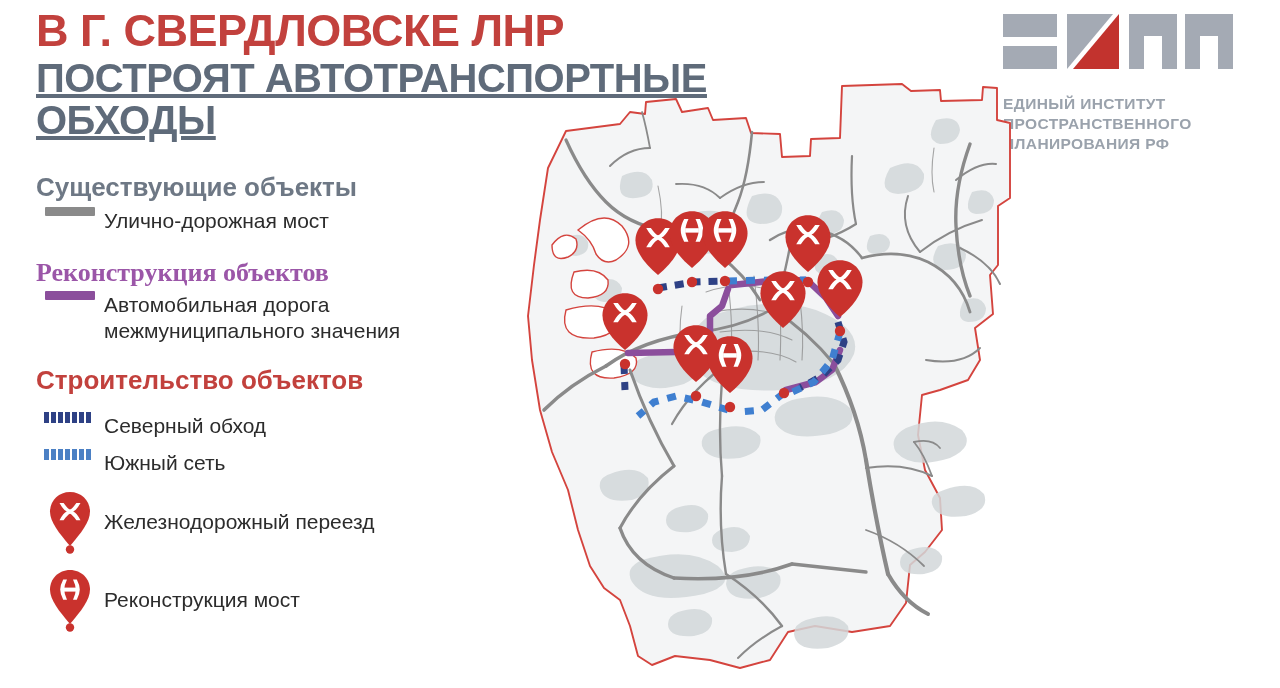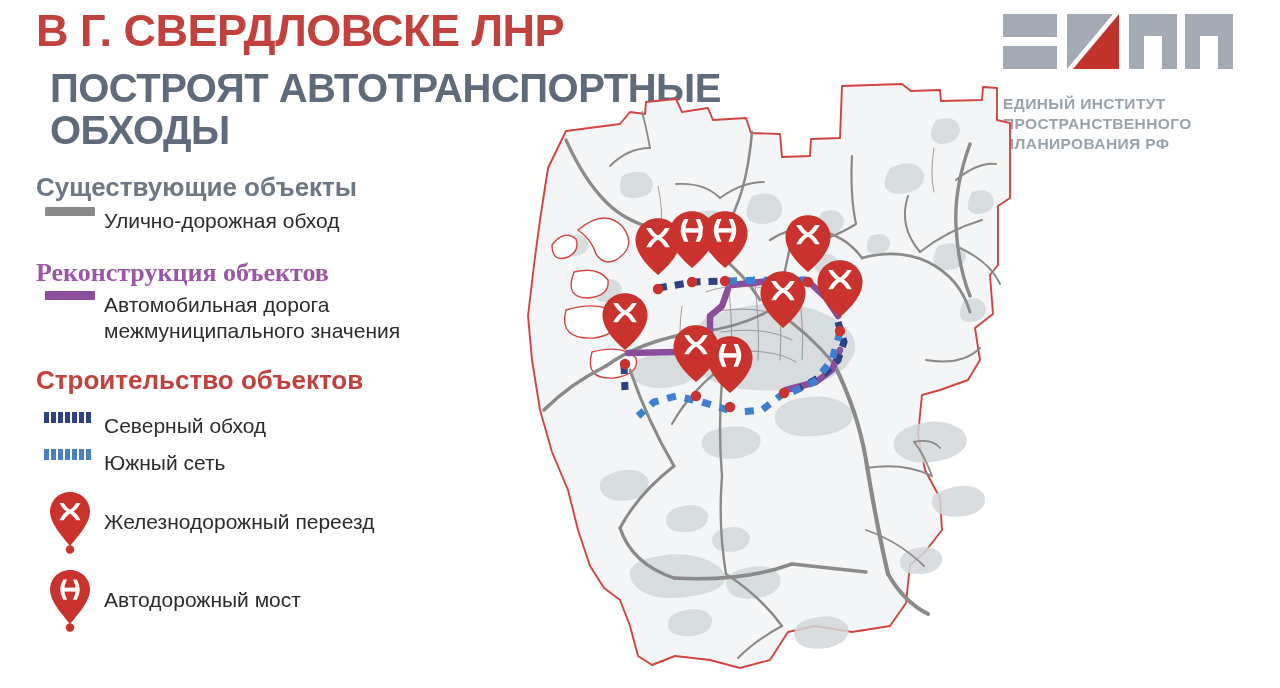--- a/index.html
+++ b/index.html
@@ -13,21 +13,21 @@
   #root{position:relative;width:1280px;height:504px;}
 
   
   .title-block{position:absolute;left:36px;top:8px;width:820px;}
   .t-line1{
     font-size:45px;font-weight:bold;letter-spacing:-0.5px;
     color:#C2413D;line-height:1.0;margin:0 0 4px 0;white-space:nowrap;
   }
   .t-line2{
     font-size:40px;font-weight:bold;letter-spacing:-0.5px;
-    color:#5F6B7A;line-height:1.05;margin:14px;
+    color:#5F6B7A;line-height:1.05;margin:0;text-decoration:underline;
   }
 
   
   .legend{position:absolute;left:36px;top:165px;width:480px;}
   .lg-head{
     font-size:26px;font-weight:bold;line-height:1.15;margin:8px 0 4px 0;
   }
   .lg-head.gray{color:#6E7885;}
   .lg-head.purple{color:#9B56A8;font-family:Liberation Serif, serif;}
   .lg-head.red{color:#C2413D;}
@@ -73,21 +73,21 @@
     <div class="t-line2">ПОСТРОЯТ АВТОТРАНСПОРТНЫЕ ОБХОДЫ</div>
   </div>
 
   <div class="legend">
 
     <div class="lg-head gray">Существующие объекты</div>
     <div class="lg-row">
       <div class="lg-sw">
         <span class="sw-solid sw-gray"></span>
       </div>
-      <div class="lg-txt">Улично-дорожная обход</div>
+      <div class="lg-txt">Улично-дорожная мост</div>
     </div>
 
     <div class="gap-a"></div>
 
     <div class="lg-head purple">Реконструкция объектов</div>
     <div class="lg-row">
       <div class="lg-sw">
         <span class="sw-solid sw-purple"></span>
       </div>
       <div class="lg-txt">Автомобильная дорога межмуниципального значения</div>
@@ -149,21 +149,21 @@
     <div class="lg-row pin">
       <div class="lg-sw">
         <svg width="44" height="64" viewBox="0 0 44 64">
           <path d="M22 2 C33.6 2 42 11 42 21.5 C42 32 33 43 22 56 C11 43 2 32 2 21.5 C2 11 10.4 2 22 2 Z" fill="#C9322D"></path>
           <circle cx="22" cy="59.5" r="4.2" fill="#C9322D"></circle>
           <path d="M15.2 11.5 L19.0 11.5 Q16.2 17.4 16.2 21.6 Q16.2 25.8 19.0 31.7 L15.2 31.7 Q12.2 26.0 12.2 21.6 Q12.2 17.2 15.2 11.5 Z" fill="#ffffff"></path>
           <path d="M28.8 11.5 L25.0 11.5 Q27.8 17.4 27.8 21.6 Q27.8 25.8 25.0 31.7 L28.8 31.7 Q31.8 26.0 31.8 21.6 Q31.8 17.2 28.8 11.5 Z" fill="#ffffff"></path>
           <rect x="16.0" y="19.6" width="12" height="4.0" fill="#ffffff"></rect>
         </svg>
       </div>
-      <div class="lg-txt">Автодорожный мост</div>
+      <div class="lg-txt">Реконструкция мост</div>
     </div>
   </div>
 
   <div class="logo">
     <svg class="logo-mark" viewBox="0 0 230 72">
 
       <rect x="0" y="4" width="54" height="23" fill="#A4AAB4"></rect>
       <rect x="0" y="36" width="54" height="23" fill="#A4AAB4"></rect>
 
       <polygon points="64,4 110,4 64,59" fill="#A4AAB4"></polygon>

